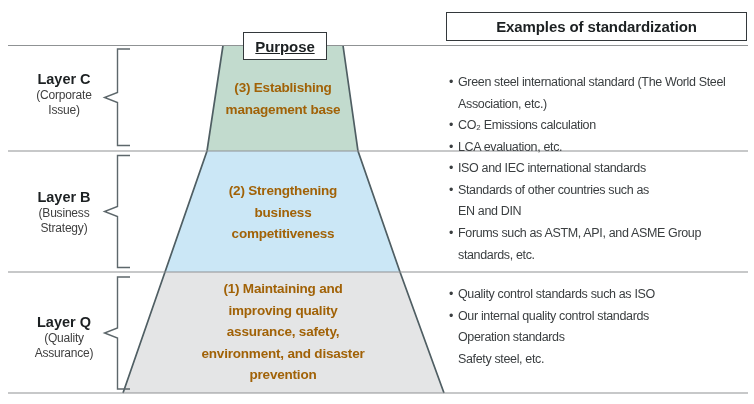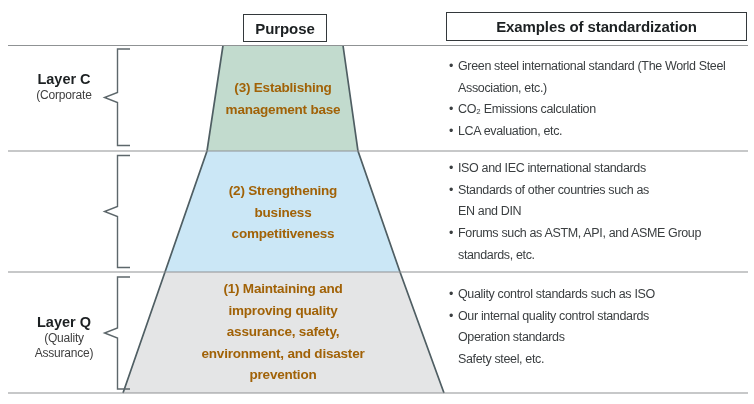--- a/index.html
+++ b/index.html
@@ -19,21 +19,21 @@
   .brace { fill: none; stroke: #5d676b; stroke-width: 1.4; }
 
   .hdr-box {
     position: absolute;
     border: 1.5px solid var(--box-border, #33383b);
     background: #ffffff;
     display: flex; align-items: center; justify-content: center;
     font-weight: bold; font-size: 15px; color: #1c2022;
     letter-spacing: -0.1px;
   }
-  .hdr-purpose { left: 243px; top: 14px; width: 82px; height: 26px; }
+  .hdr-purpose { left: 243px; top: 32px; width: 82px; height: 26px; text-decoration: underline; }
   .hdr-examples { left: 446px; top: 12px; width: 299px; height: 27px; text-align: right; }
 
   .layer-label {
     position: absolute; left: 14px; width: 100px;
     text-align: center;
   }
   .layer-name { font-weight: bold; font-size: 14.5px; color: #1c2022; line-height: 17px; }
   .layer-sub { font-size: 12px; color: #404040; line-height: 15px; letter-spacing: -0.2px; }
 
   .purpose-text {
@@ -76,20 +76,26 @@
   <div class="hdr-box hdr-purpose">
     <span>Purpose</span>
   </div>
   <div class="hdr-box hdr-examples">
     <span>Examples of standardization</span>
   </div>
 
   <div class="layer-label" style="top:71px">
     <div class="layer-name">Layer C</div>
     <div class="layer-sub">(Corporate</div>
+    <div class="layer-sub">Issue)</div>
+  </div>
+  <div class="layer-label" style="top:189px">
+    <div class="layer-name">Layer B</div>
+    <div class="layer-sub">(Business</div>
+    <div class="layer-sub">Strategy)</div>
   </div>
   <div class="layer-label" style="top:314px">
     <div class="layer-name">Layer Q</div>
     <div class="layer-sub">(Quality</div>
     <div class="layer-sub">Assurance)</div>
   </div>
 
   <div class="purpose-text" style="top:77px">
     <div class="p-line">(3) Establishing</div>
     <div class="p-line">management base</div>
@@ -100,21 +106,21 @@
     <div class="p-line">competitiveness</div>
   </div>
   <div class="purpose-text" style="top:278px">
     <div class="p-line">(1) Maintaining and</div>
     <div class="p-line">improving quality</div>
     <div class="p-line">assurance, safety,</div>
     <div class="p-line">environment, and disaster</div>
     <div class="p-line">prevention</div>
   </div>
 
-  <div class="ex-list" style="top:56px">
+  <div class="ex-list" style="top:72px">
     <div class="ex-line"><span class="dot">•</span><span>Green steel international standard (The World Steel</span></div>
     <div class="ex-line"><span>Association, etc.)</span></div>
     <div class="ex-line"><span class="dot">•</span><span>CO₂ Emissions calculation</span></div>
     <div class="ex-line"><span class="dot">•</span><span>LCA evaluation, etc.</span></div>
   </div>
 
   <div class="ex-list" style="top:158px">
     <div class="ex-line"><span class="dot">•</span><span>ISO and IEC international standards</span></div>
     <div class="ex-line"><span class="dot">•</span><span>Standards of other countries such as</span></div>
     <div class="ex-line"><span>EN and DIN</span></div>

